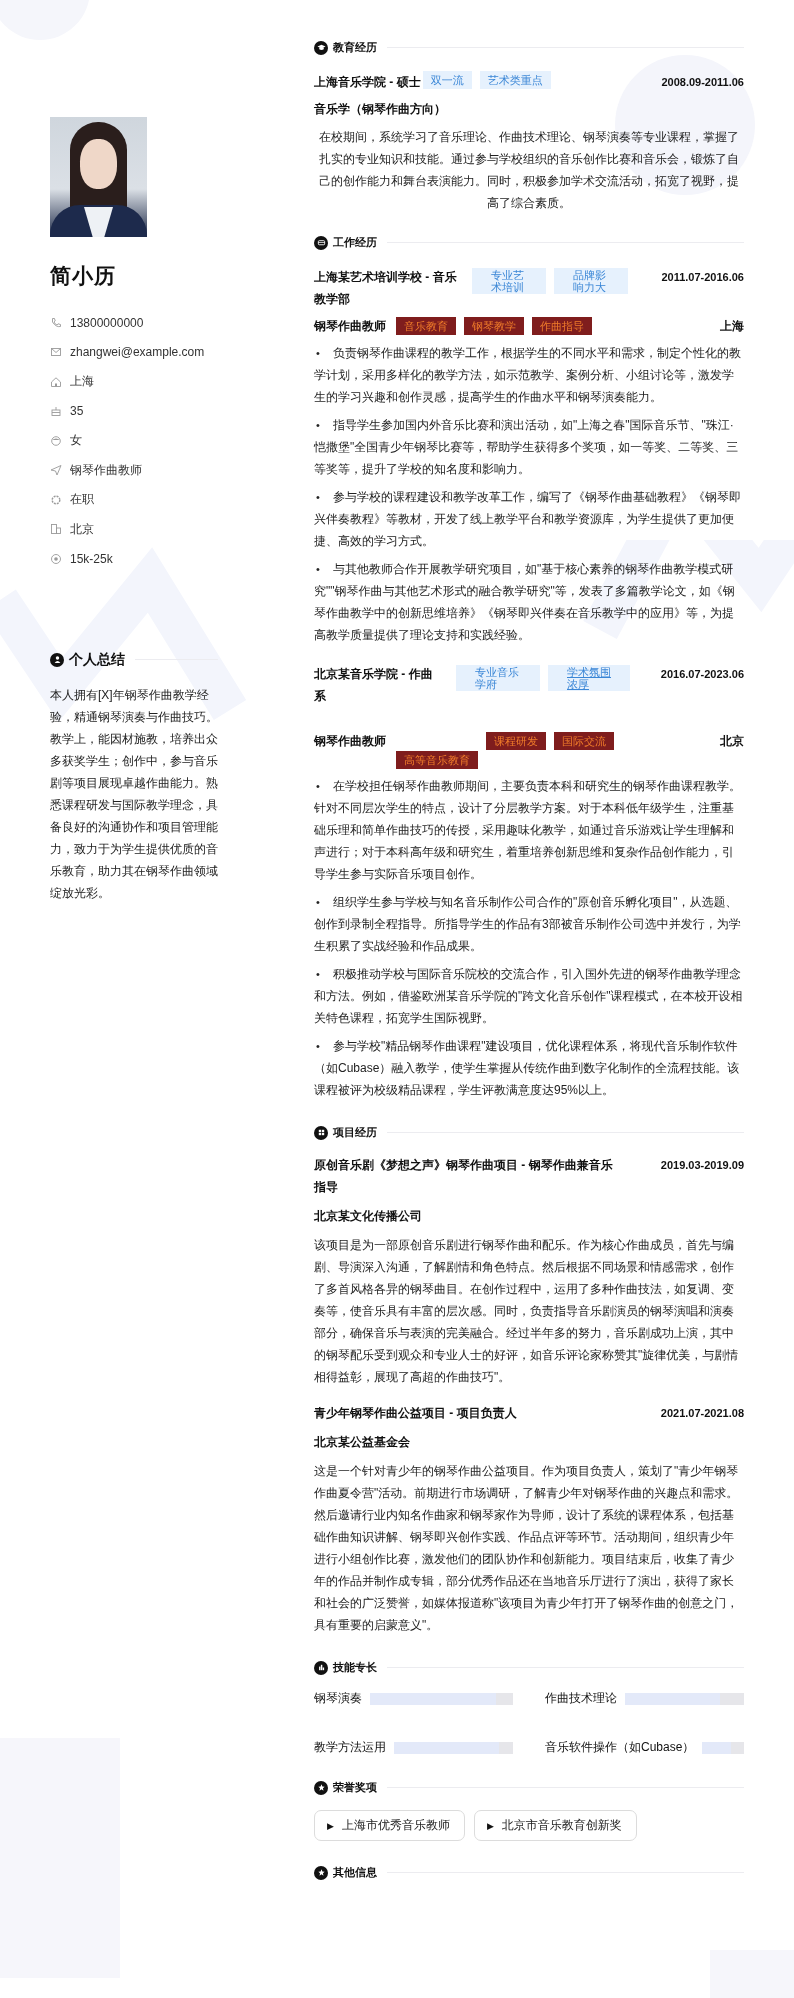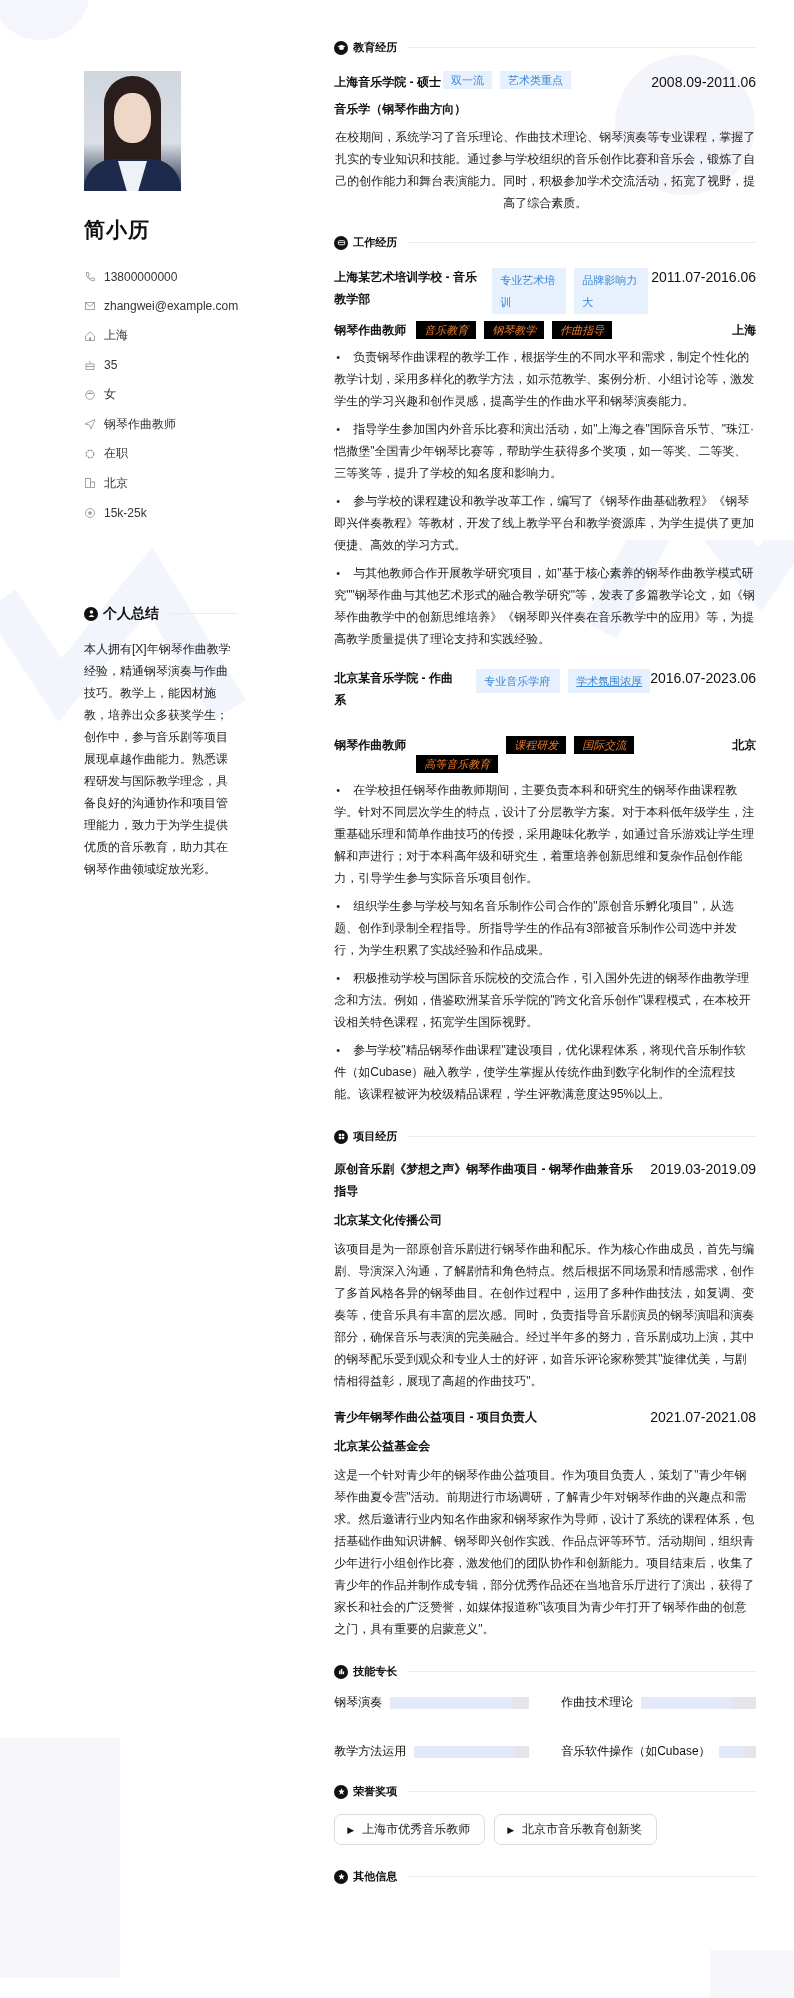--- a/index.html
+++ b/index.html
@@ -12,21 +12,21 @@
     overflow: hidden;
   }
   .bg-deco { position: absolute; pointer-events: none; z-index: 0; }
   .bg-circle-top { left: -10px; top: -60px; width: 100px; height: 100px; border-radius: 50%; background: #f5f6fb; }
   .bg-circle-mid { left: 615px; top: 55px; width: 140px; height: 140px; border-radius: 50%; background: #f4f5fb; }
   .bg-wave { left: 0; top: 540px; width: 794px; height: 200px; }
   .bg-rect { left: 0; top: 1738px; width: 120px; height: 240px; background: #f6f6fb; }
   .bg-rect2 { left: 710px; top: 1950px; width: 84px; height: 48px; background: #f6f6fb; }
 
   .page { position: relative; z-index: 1; display: flex; }
-  .left { width: 300px; padding-left: 50px; padding-right: 82px; padding-top: 71px; margin-left: 34px; }
+  .left { width: 300px; padding-left: 50px; padding-right: 82px; padding-top: 117px; }
   .right { width: 494px; padding-left: 14px; padding-right: 50px; padding-top: 40px; }
 
   .photo { width: 97px; height: 120px; background: linear-gradient(180deg,#cfd6dd 0%,#dbe0e6 60%,#1e2a48 100%); position: relative; overflow: hidden; }
   .photo .hair { position: absolute; left: 20px; top: 5px; width: 57px; height: 100px; border-radius: 28px 28px 10px 10px; background: #2a1e1c; }
   .photo .face { position: absolute; left: 30px; top: 22px; width: 37px; height: 50px; border-radius: 45%; background: #efd7c8; }
   .photo .suit { position: absolute; left: 0; bottom: 0; width: 97px; height: 32px; background: #1d2a4c; border-radius: 30px 30px 0 0; }
   .photo .shirt { position: absolute; left: 34px; bottom: 0; width: 29px; height: 30px; background: #eef1f5; clip-path: polygon(0 0,100% 0,70% 100%,30% 100%); }
 
   .name { font-size: 21px; font-weight: bold; margin-top: 25px; margin-bottom: 18px; color: #111; letter-spacing: 1px; }
   .info-item { display: flex; align-items: center; height: 29.5px; font-size: 12px; color: #333; }
@@ -37,25 +37,25 @@
   .summary-title .sec-line { flex: 1; }
   .summary-text { font-size: 12px; line-height: 22px; color: #222; margin-top: 15px; }
 
   .sec-head { display: flex; align-items: center; font-size: 11px; font-weight: bold; color: #111; }
   .sec-icon { width: 14px; height: 14px; border-radius: 50%; background: #111; margin-right: 5px; display: inline-flex; align-items: center; justify-content: center; flex-shrink: 0; }
   .sec-icon svg { width: 9px; height: 9px; }
   .sec-line { flex: 1; height: 1px; background: #ececf0; margin-left: 10px; }
 
   .entry-head { display: flex; align-items: flex-start; font-size: 12px; font-weight: bold; color: #111; }
   .entry-title { line-height: 22px; }
-  .entry-date { margin-left: auto; font-weight: normal; font-size: 14px; line-height: 22px; white-space: nowrap; text-align: right; }
+  .entry-date { margin-left: auto; font-weight: bold; font-size: 11px; line-height: 22px; white-space: nowrap; text-align: right; }
   .tag { display: inline-block; font-size: 11px; font-weight: normal; padding: 1px 8px; margin-left: 8px; line-height: 16px; }
   .tag-blue { background: #e6f1fd; color: #3a86d6; }
-  .tag-orange { background: #000000; color: #f07c2a; font-style: italic; }
-  .tag-wrap { width: 74px; padding: 1px 8px; white-space: normal; line-height: 22px; }
+  .tag-orange { background: #7f1d1d; color: #f07c2a; }
+  .tag-wrap { width: 74px; padding: 1px 19px; white-space: normal; line-height: 12px; }
   .sub-head { display: flex; align-items: center; font-size: 12px; font-weight: bold; color: #111; margin-top: 6px; line-height: 20px; }
   .sub-head .loc { margin-left: auto; }
   .body-text { font-size: 12px; line-height: 22px; color: #222; margin-top: 6px; }
   .bullets { list-style: none; margin-top: 6px; }
   .bullets li { font-size: 12px; line-height: 22px; color: #222; margin-bottom: 6px; position: relative; padding-left: 0; }
   .bullets li::before { content: "•"; display: inline-block; width: 17px; font-size: 11px; padding-left: 2px; }
 
   .skills { display: grid; grid-template-columns: 1fr 1fr; column-gap: 12px; row-gap: 14px; margin-top: 15px; gap: 32px; }
   .skill { display: flex; align-items: center; font-size: 12px; color: #111; }
   .skill-name { white-space: nowrap; margin-right: 8px; }

